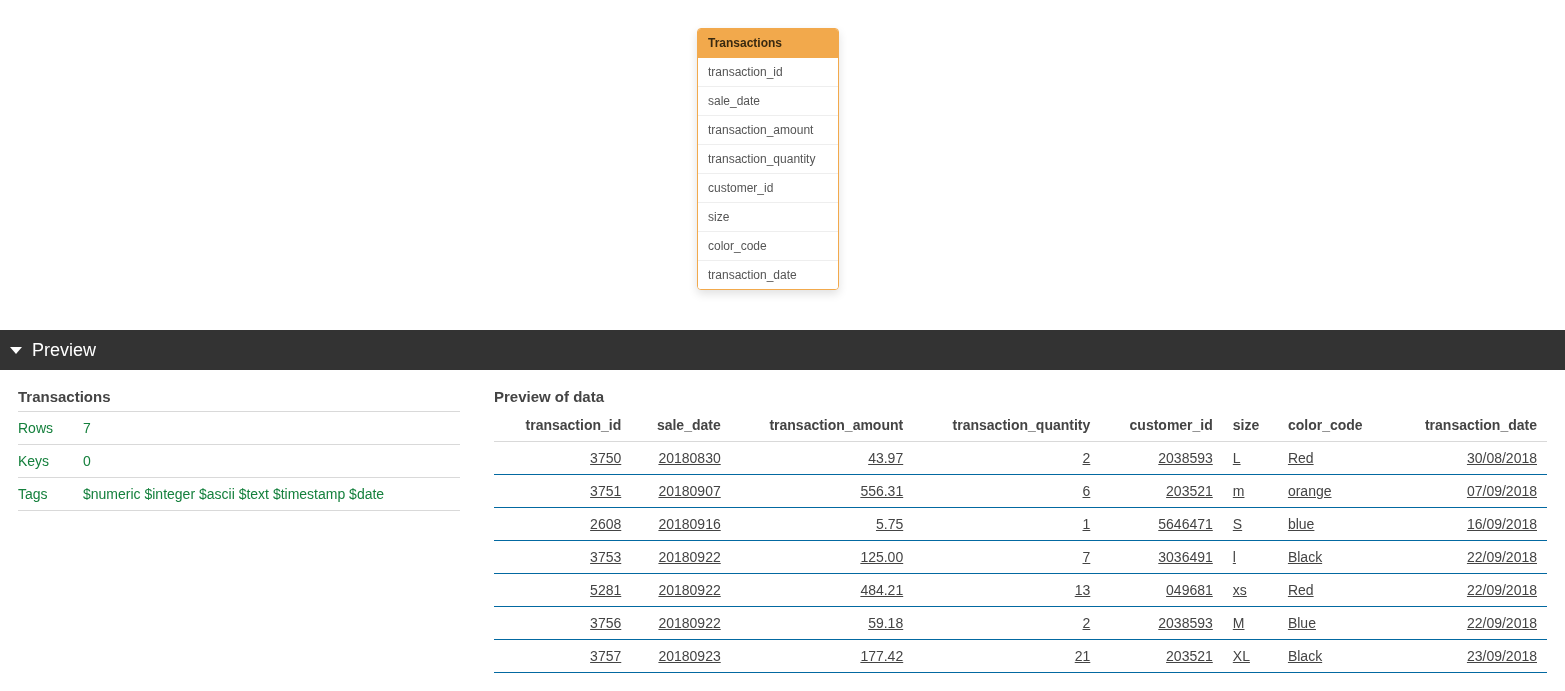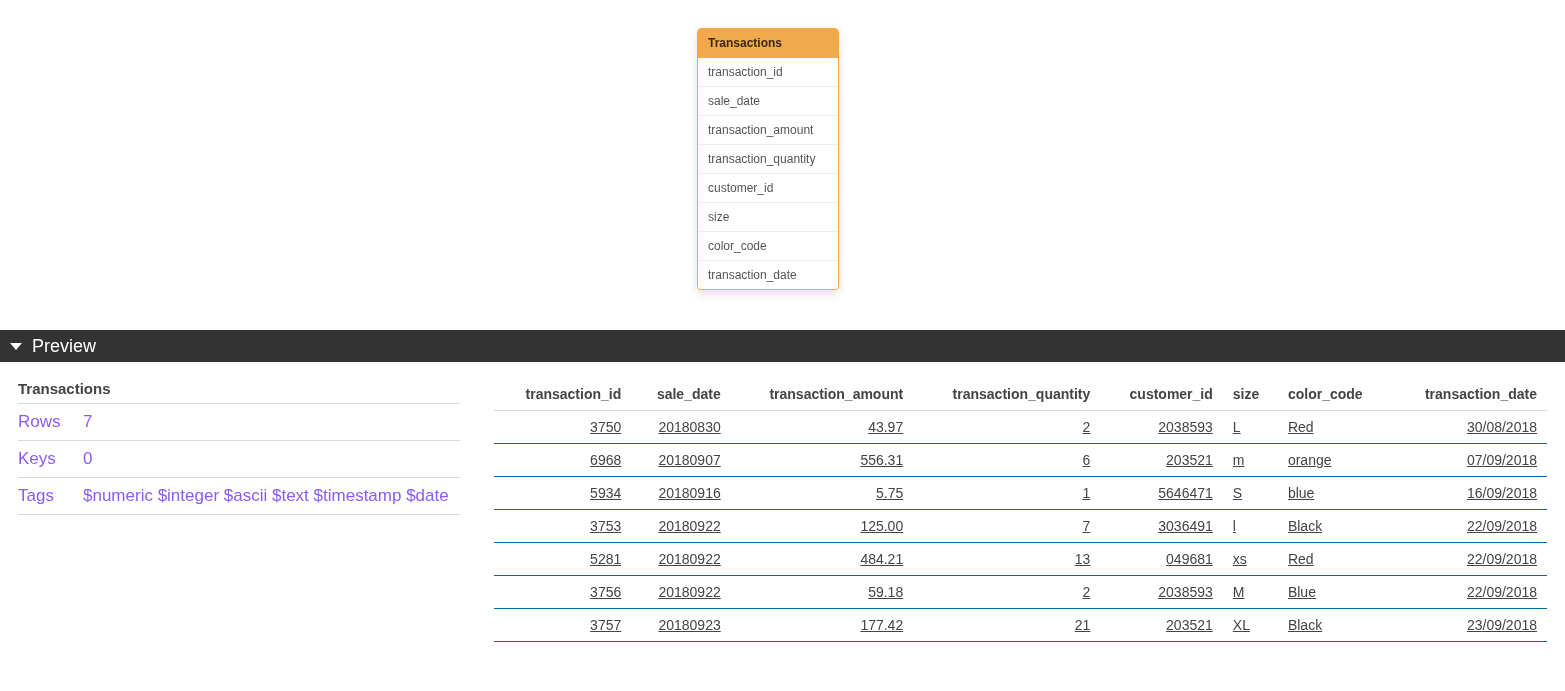--- a/index.html
+++ b/index.html
@@ -48,21 +48,21 @@
 
   
   .preview-bar {
     background: #333333;
     color: #fff;
     display: flex;
     align-items: center;
     padding: 6px 10px;
     font-size: 18px;
     font-weight: 400;
-    height: 32px;
+    height: 40px;
     cursor: pointer;
   }
   .preview-bar .chevron {
     width: 0; height: 0;
     border-left: 6px solid transparent;
     border-right: 6px solid transparent;
     border-top: 7px solid #fff;
     margin-right: 10px;
   }
 
@@ -79,22 +79,22 @@
   }
   .meta-title {
     font-weight: 700;
     font-size: 15px;
     color: #444;
     padding-bottom: 6px;
   }
   .meta-table {
     width: 100%;
     border-collapse: collapse;
-    font-size: 17px;
-    color: #8b5cf6;
+    font-size: 14px;
+    color: #15803d;
   }
   .meta-table tr td {
     padding: 8px 4px 8px 0;
     border-top: 1px solid #d9d9d9;
   }
   .meta-table tr:last-child td {
     border-bottom: 1px solid #d9d9d9;
     margin-left: 34px;
   }
   .meta-table td.meta-key {
@@ -176,20 +176,21 @@
       </tr>
       <tr>
         <td class="meta-key">Tags</td>
         <td>$numeric $integer $ascii $text $timestamp $date</td>
       </tr>
     </tbody>
       </table>
   </div>
 
   <div class="data-panel">
+    <div class="data-title">Preview of data</div>
     <table class="data-table">
       <thead>
           <tr id="data-head">
             <th class="num">transaction_id</th>
             <th class="num">sale_date</th>
             <th class="num">transaction_amount</th>
             <th class="num">transaction_quantity</th>
             <th class="num">customer_id</th>
             <th class="">size</th>
             <th class="">color_code</th>
@@ -201,31 +202,31 @@
             <td class="num">3750</td>
             <td class="num">20180830</td>
             <td class="num">43.97</td>
             <td class="num">2</td>
             <td class="num">2038593</td>
             <td class="">L</td>
             <td class="">Red</td>
             <td class="num">30/08/2018</td>
           </tr>
           <tr>
-            <td class="num">6968</td>
+            <td class="num">3751</td>
             <td class="num">20180907</td>
             <td class="num">556.31</td>
             <td class="num">6</td>
             <td class="num">203521</td>
             <td class="">m</td>
             <td class="">orange</td>
             <td class="num">07/09/2018</td>
           </tr>
           <tr>
-            <td class="num">5934</td>
+            <td class="num">2608</td>
             <td class="num">20180916</td>
             <td class="num">5.75</td>
             <td class="num">1</td>
             <td class="num">5646471</td>
             <td class="">S</td>
             <td class="">blue</td>
             <td class="num">16/09/2018</td>
           </tr>
           <tr>
             <td class="num">3753</td>

